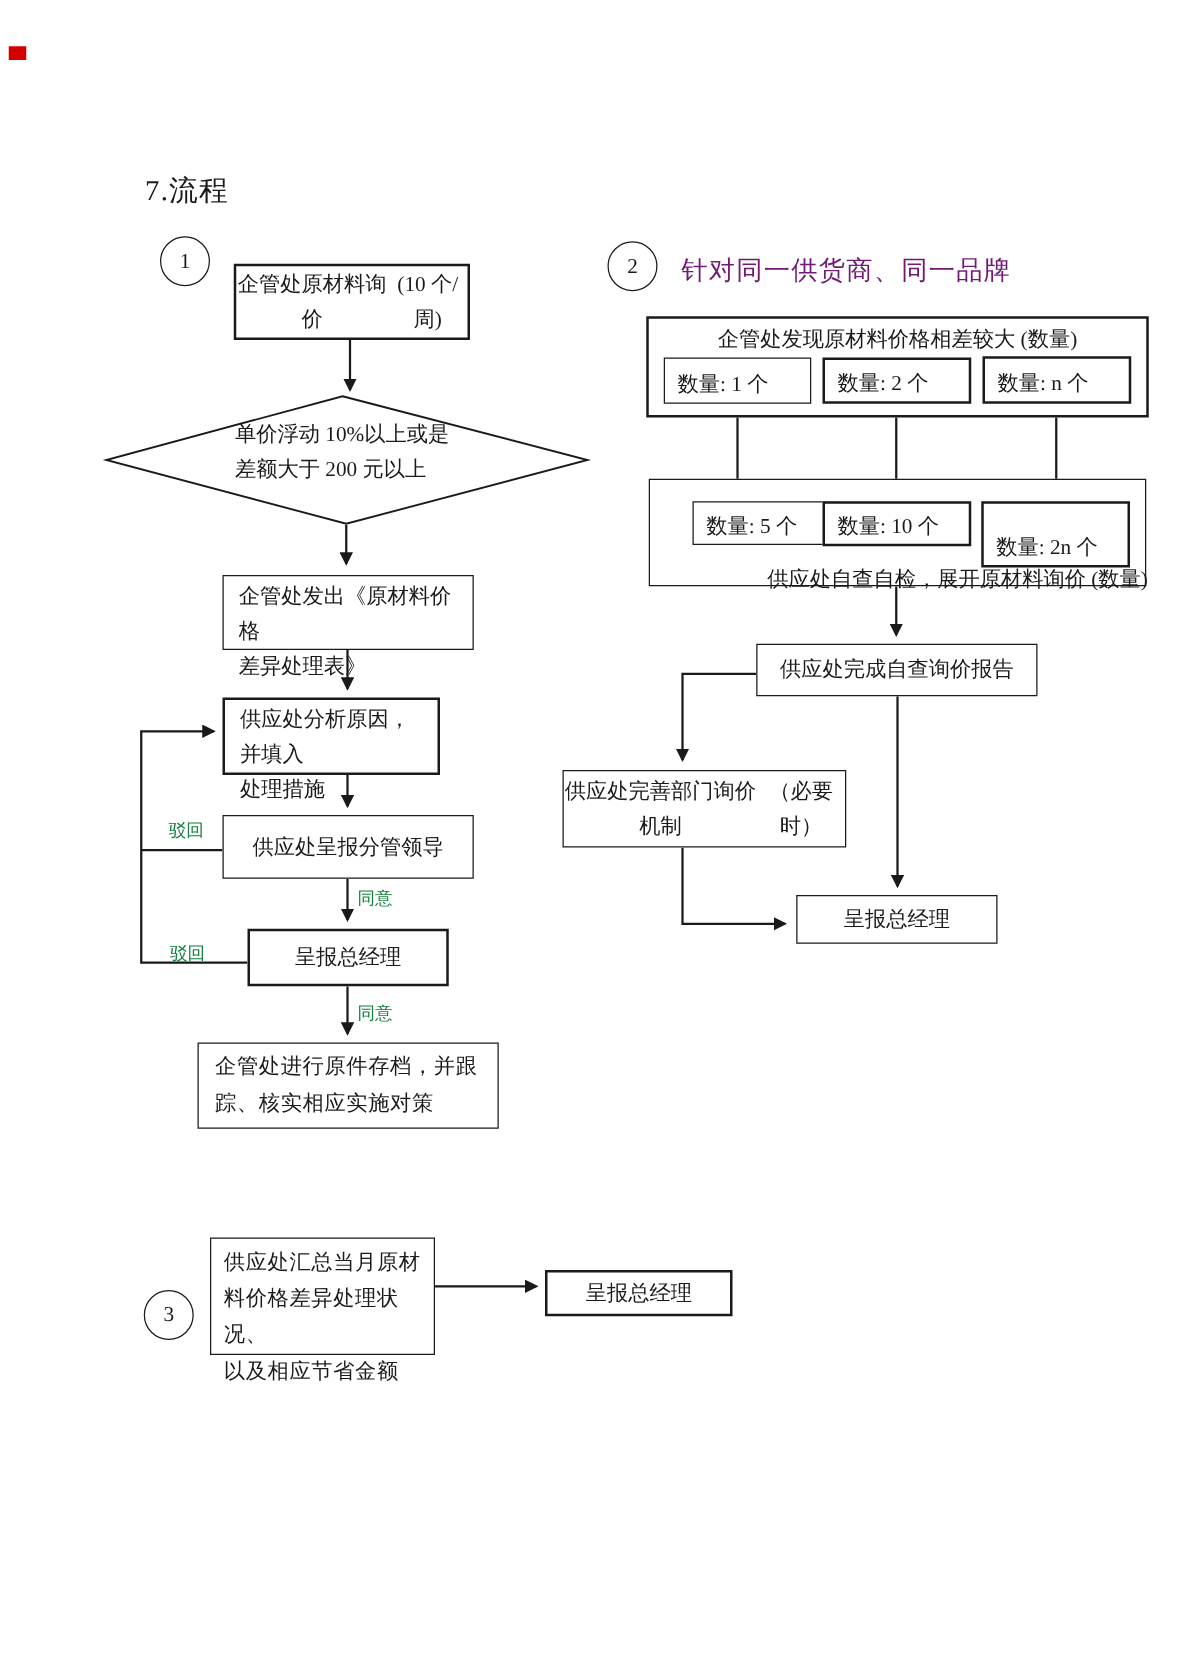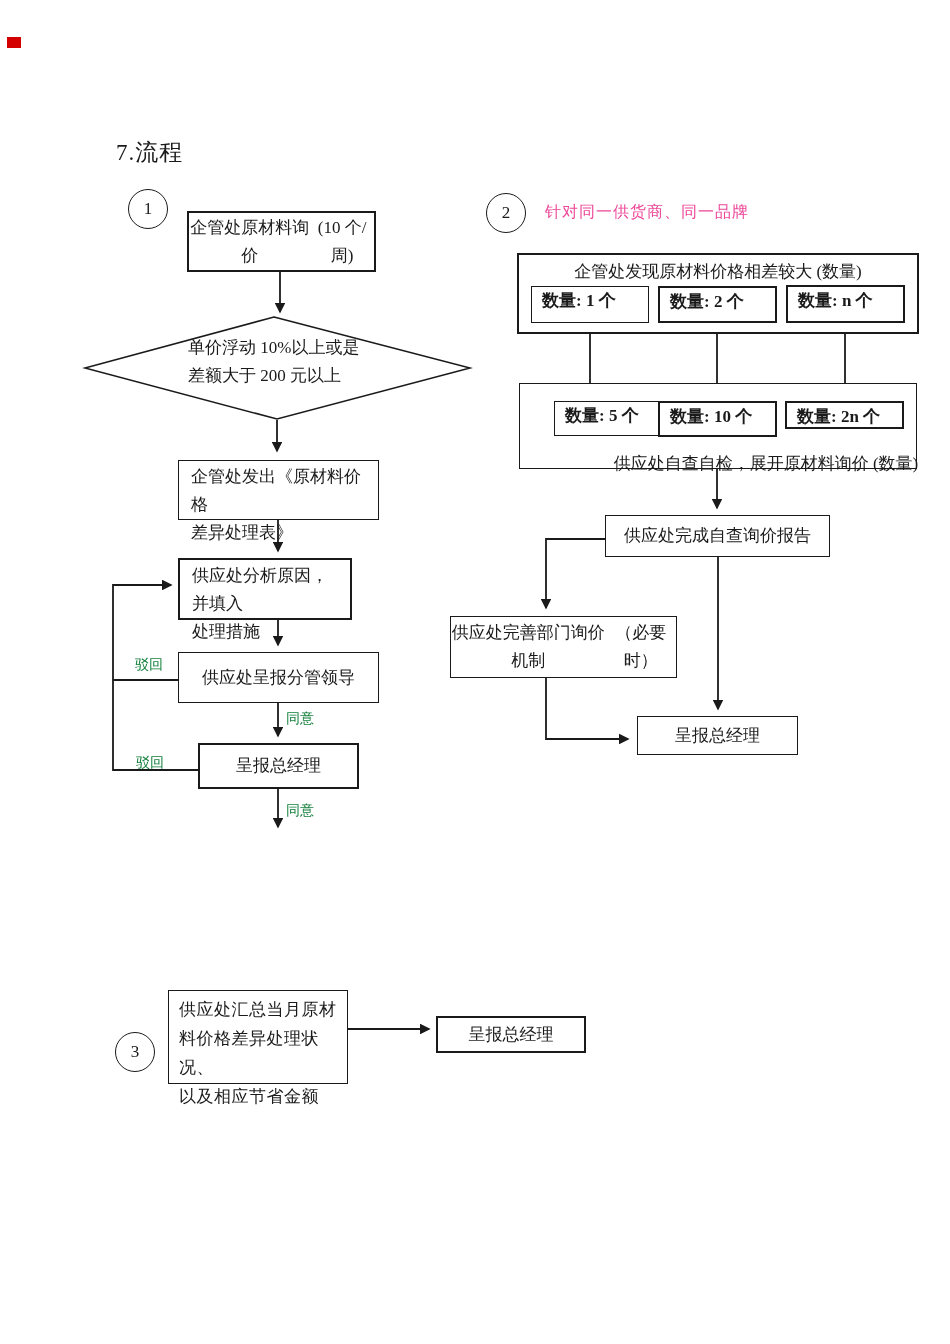--- a/index.html
+++ b/index.html
@@ -14,23 +14,23 @@
     display:flex;align-items:center;justify-content:center;font-size:17px;background:#fff;
   }
   .box{
     position:absolute;border:1px solid #1a1a1a;background:#ffffff;box-sizing:border-box;
     font-size:17px;line-height:28px;
   }
   .box.thick{border-width:2px;}
   .center{display:flex;align-items:center;justify-content:center;text-align:center;}
   .col{display:flex;align-items:center;justify-content:center;text-align:center;}
   .lines{padding:2px 6px 0 12px;}
-  .qty{display:flex;align-items:flex-start;padding-left:10px;font-weight:bold;}
+  .qty{display:flex;align-items:flex-end;padding-left:10px;}
   .small-label{position:absolute;font-size:14px;color:#15803d;}
-  .note{position:absolute;font-size:16px;color:#ec4899;letter-spacing:1px;}
+  .note{position:absolute;font-size:21px;color:#701a75;letter-spacing:1px;}
   .grp-title{position:absolute;text-align:center;font-size:17px;}
   svg#connectors{position:absolute;left:0;top:0;pointer-events:none;}
   #red-marker{position:absolute;left:7px;top:37px;width:14px;height:11px;}
   .ls{letter-spacing:0.5px;}
 </style>
 </head>
 <body>
 
 <div id="page">
 
@@ -90,20 +90,24 @@
   </div>
 
   <div class="box center" style="left:178px;top:652px;width:201px;height:51px;">
     <span>供应处呈报分管领导</span>
   </div>
 
   <div class="box thick center" style="left:198px;top:743px;width:161px;height:46px;">
     <span>呈报总经理</span>
   </div>
 
+  <div class="box" style="left:158px;top:834px;width:241px;height:69px;line-height:30px;padding:3px 4px 0 13px;">
+    <div class="ls">企管处进行原件存档，并跟</div>
+    <div class="ls">踪、核实相应实施对策</div>
+  </div>
 
   <div class="small-label" style="left:286px;top:710px;">同意</div>
   <div class="small-label" style="left:286px;top:802px;">同意</div>
   <div class="small-label" style="left:135px;top:656px;">驳回</div>
   <div class="small-label" style="left:136px;top:754px;">驳回</div>
 
   <div class="circle" style="left:486px;top:193px;">
     <span>2</span>
   </div>
 
@@ -121,21 +125,21 @@
     <span>数量: n 个</span>
   </div>
 
   <div class="box" style="left:519px;top:383px;width:398px;height:86px;"></div>
   <div class="box qty" style="left:530px;top:401px;width:119px;height:35px;margin-left:24px;">
     <span>数量: 5 个</span>
   </div>
   <div class="box thick qty" style="left:658px;top:401px;width:119px;height:36px;">
     <span>数量: 10 个</span>
   </div>
-  <div class="box thick qty" style="left:785px;top:401px;width:119px;height:28px;">
+  <div class="box thick qty" style="left:785px;top:401px;width:119px;height:53px;">
     <span>数量: 2n 个</span>
   </div>
   <div class="grp-title" style="left:519px;top:452px;width:398px;margin-left:48px;">供应处自查自检，展开原材料询价 (数量)</div>
 
   <div class="box center" style="left:605px;top:515px;width:225px;height:42px;">
     <span>供应处完成自查询价报告</span>
   </div>
 
   <div class="box col" style="left:450px;top:616px;width:227px;height:62px;">
     <div>供应处完善部门询价机制</div>

